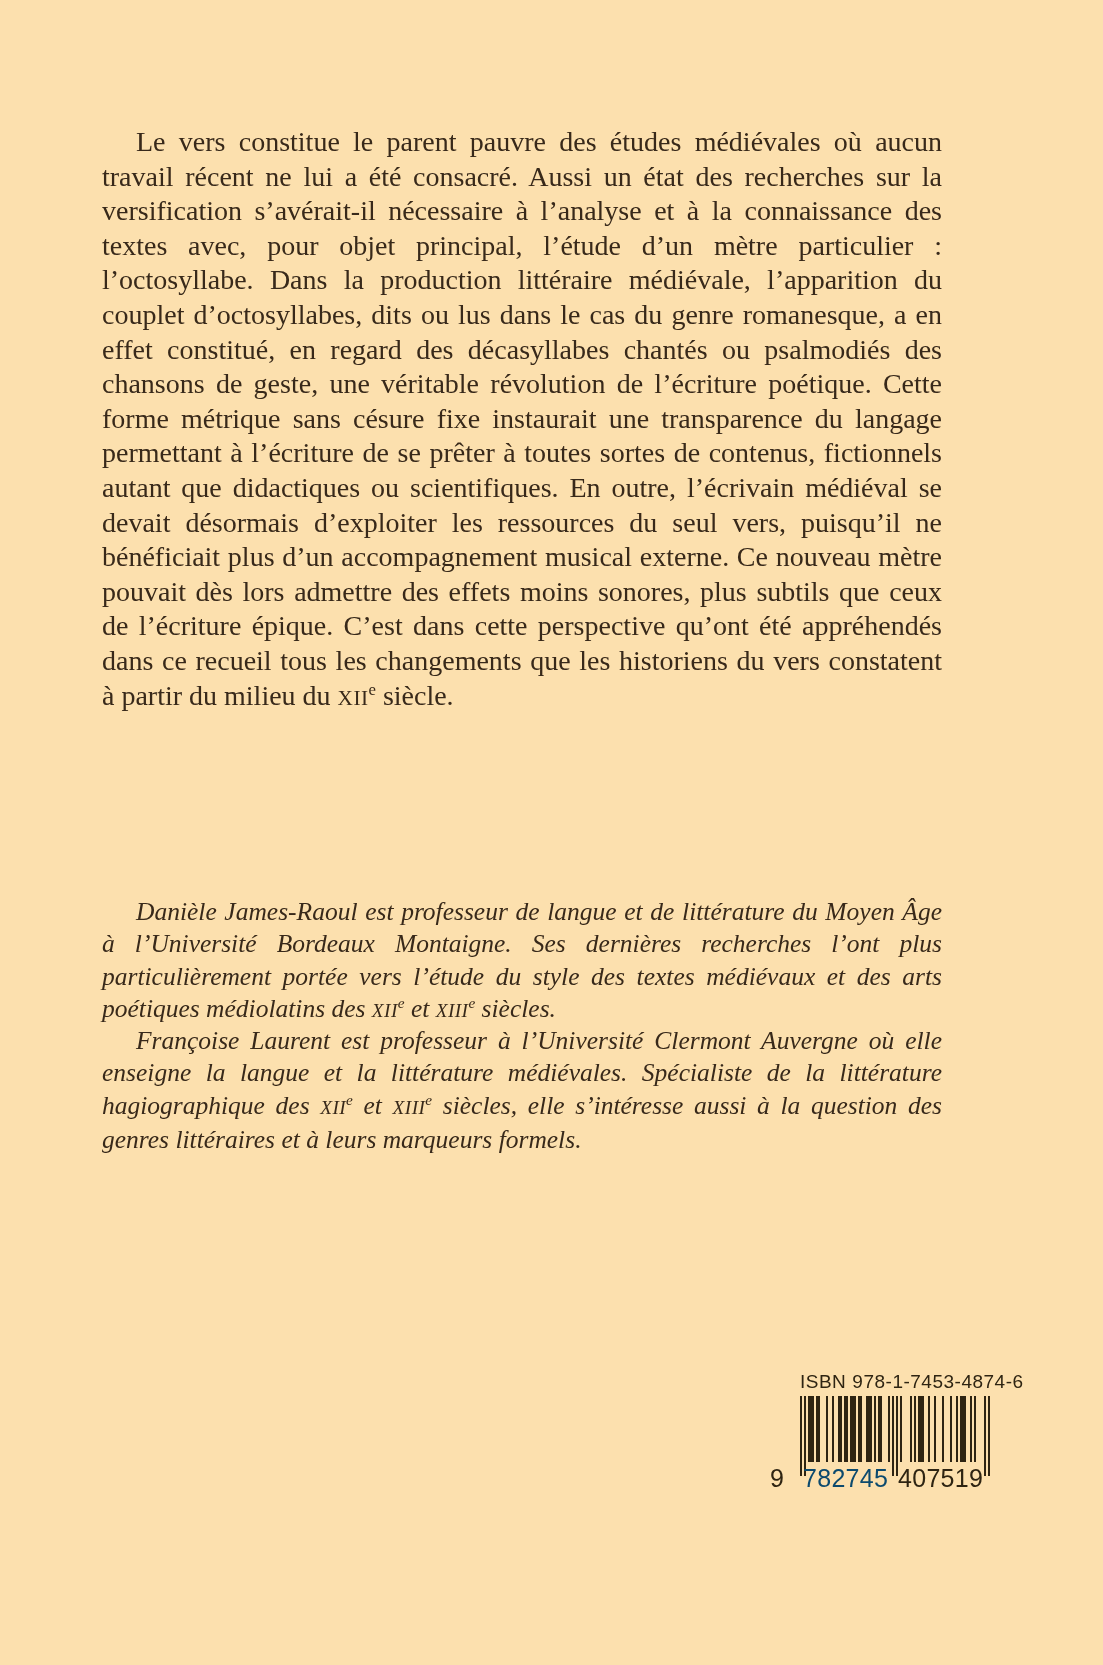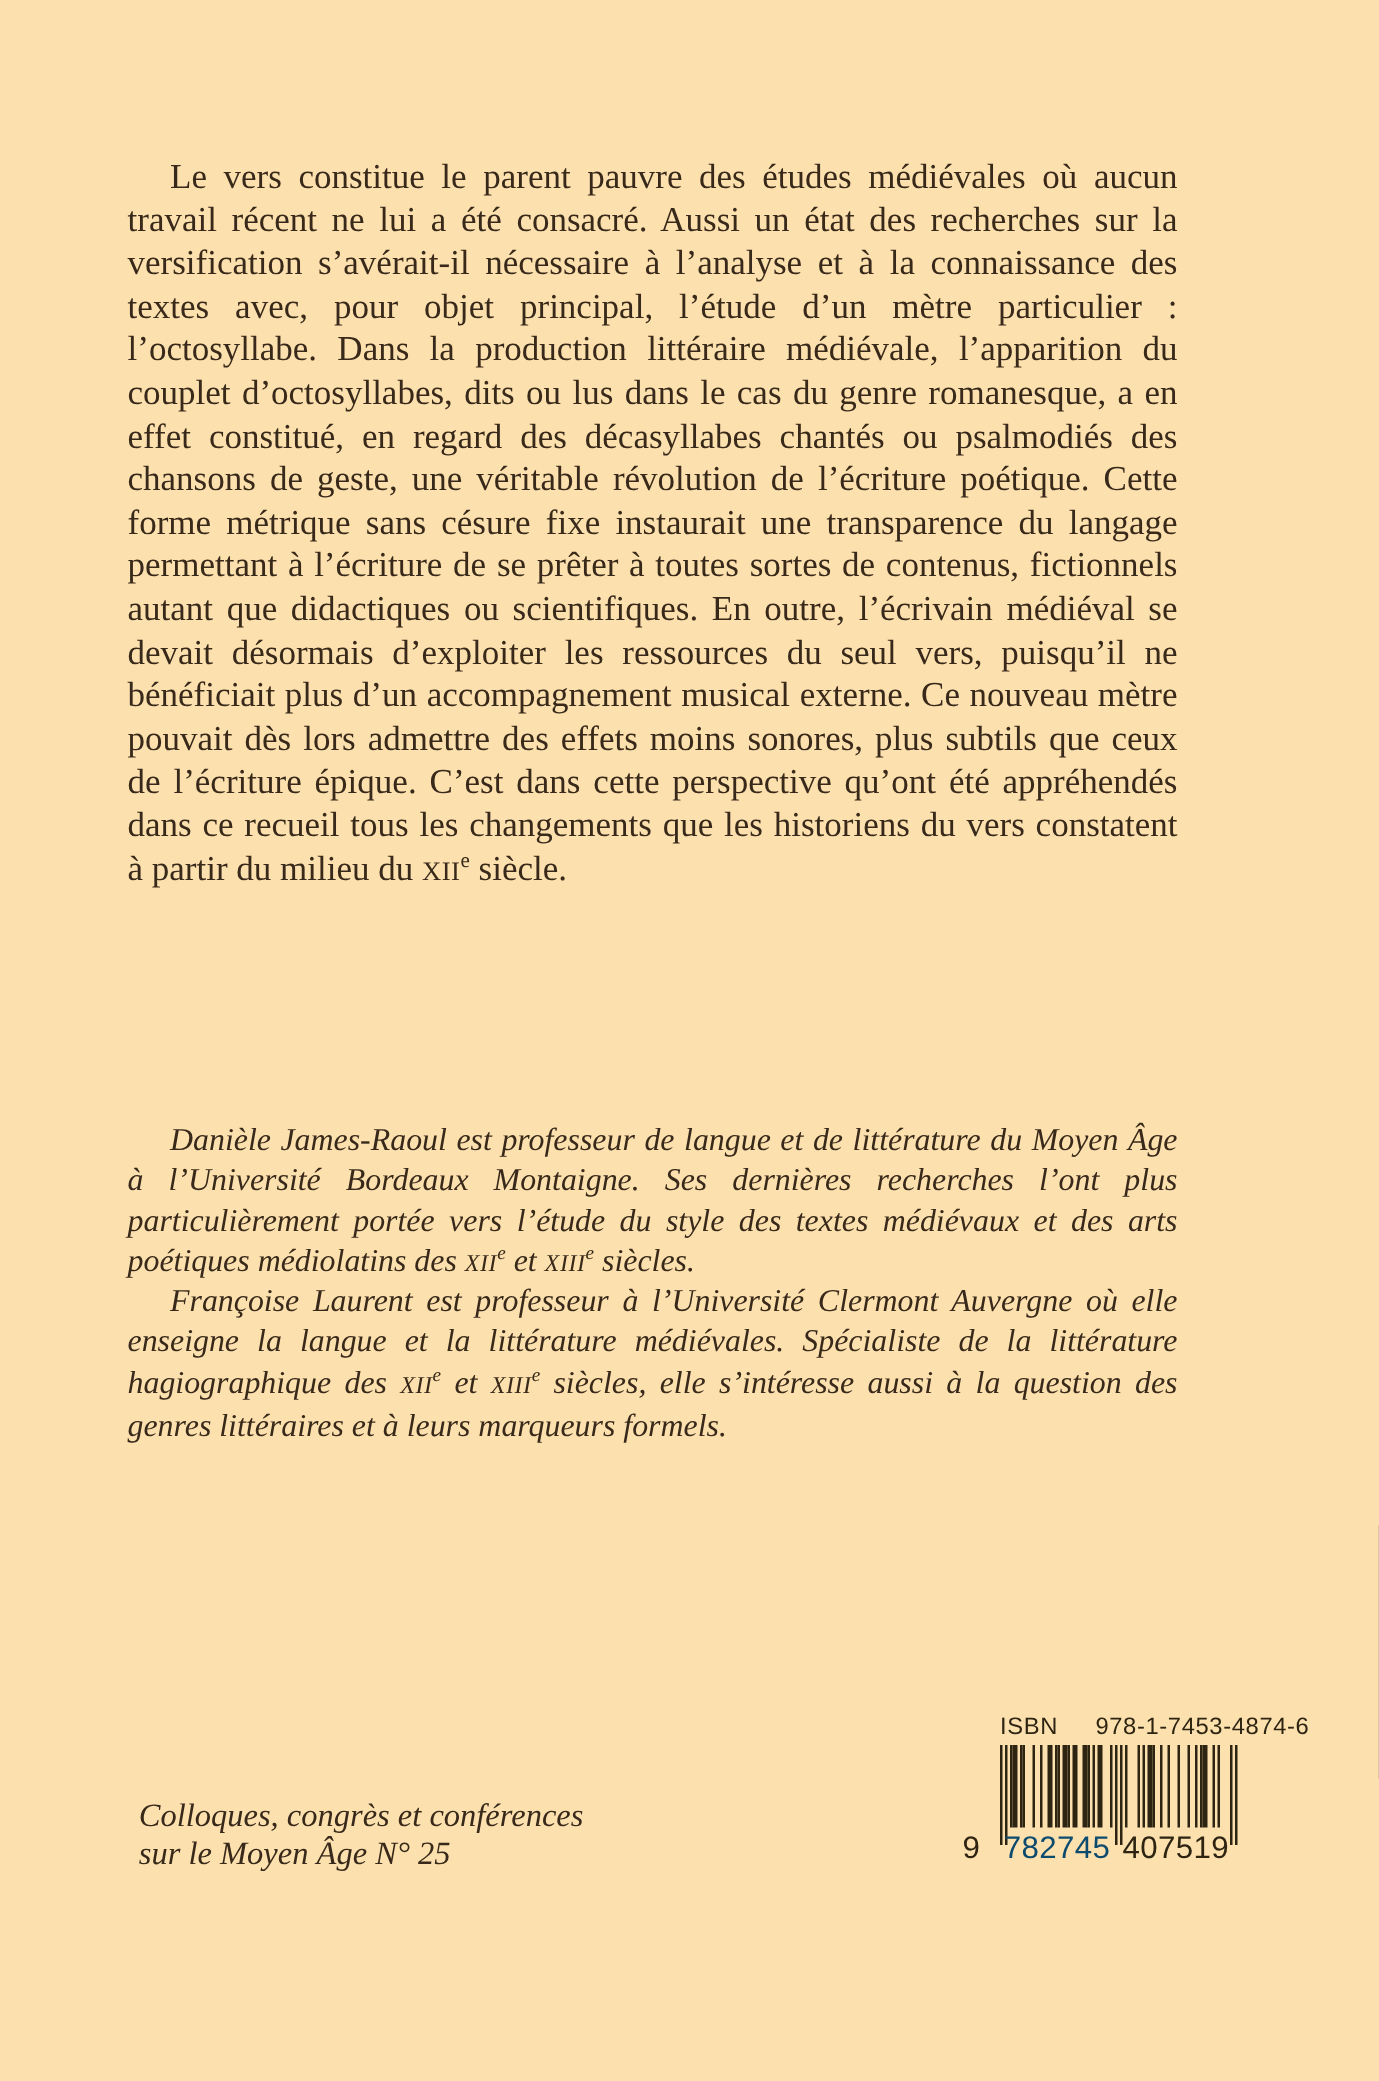--- a/index.html
+++ b/index.html
@@ -50,21 +50,21 @@
   .isbn-row {
     position: absolute;
     left: 800px;
     top: 1371px;
     font-family: "Liberation Sans", sans-serif;
     font-size: 19px;
     letter-spacing: 0.5px;
     color: #2e2412;
     white-space: nowrap;
   }
-  .isbn-label { margin-right: 30px; }
+  .isbn-label { margin-right: 6px; }
   .barcode {
     position: absolute;
     left: 800px;
     top: 1396px;
     width: 190px;
     height: 80px;
   }
   .barcode .bar {
     position: absolute;
     top: 0;
@@ -86,24 +86,20 @@
 <body>
 
 <div class="page" style="background: rgb(252, 224, 174); color: rgb(56, 41, 26);">
 
   <p class="blurb"><span>Le vers constitue le parent pauvre des études médiévales où aucun travail récent ne lui a été consacré. Aussi un état des recherches sur la versification s’avérait-il nécessaire à l’analyse et à la connaissance des textes avec, pour objet principal, l’étude d’un mètre particulier : l’octosyllabe. Dans la production littéraire médiévale, l’apparition du couplet d’octosyllabes, dits ou lus dans le cas du genre romanesque, a en effet constitué, en regard des décasyllabes chantés ou psalmodiés des chansons de geste, une véritable révolution de l’écriture poétique. Cette forme métrique sans césure fixe instaurait une transparence du langage permettant à l’écriture de se prêter à toutes sortes de contenus, fictionnels autant que didactiques ou scientifiques. En outre, l’écrivain médiéval se devait désormais d’exploiter les ressources du seul vers, puisqu’il ne bénéficiait plus d’un accompagnement musical externe. Ce nouveau mètre pouvait dès lors admettre des effets moins sonores, plus subtils que ceux de l’écriture épique. C’est dans cette perspective qu’ont été appréhendés dans ce recueil tous les changements que les historiens du vers constatent à partir du milieu du </span><span class="sc">XII</span><sup>e</sup><span> siècle.</span></p>
 
   <p class="bio bio1"><span>Danièle James-Raoul est professeur de langue et de littérature du Moyen Âge à l’Université Bordeaux Montaigne. Ses dernières recherches l’ont plus particulièrement portée vers l’étude du style des textes médiévaux et des arts poétiques médiolatins des </span><span class="sc">XII</span><sup>e</sup><span> et </span><span class="sc">XIII</span><sup>e</sup><span> siècles.</span></p>
 
   <p class="bio bio2"><span>Françoise Laurent est professeur à l’Université Clermont Auvergne où elle enseigne la langue et la littérature médiévales. Spécialiste de la littérature hagiographique des </span><span class="sc">XII</span><sup>e</sup><span> et </span><span class="sc">XIII</span><sup>e</sup><span> siècles, elle s’intéresse aussi à la question des genres littéraires et à leurs marqueurs formels.</span></p>
 
-  <div class="series">
-    <div>Colloques, congrès et conférences</div>
-    <div>sur le Moyen Âge N° 25</div>
-  </div>
 
   <div class="isbn-row" style="color: rgb(46, 36, 18);">
     <span class="isbn-label">ISBN</span><span>978-1-7453-4874-6</span>
   </div>
 
   <div class="barcode">
       <div class="bar" style="left: 0px; height: 80px; color: rgb(46, 36, 18); background: rgb(46, 36, 18);"></div>
       <div class="bar" style="left: 4px; height: 80px; color: rgb(46, 36, 18); background: rgb(46, 36, 18);"></div>
       <div class="bar" style="left: 8px; height: 66px; color: rgb(46, 36, 18); background: rgb(46, 36, 18);"></div>
       <div class="bar" style="left: 10px; height: 66px; color: rgb(46, 36, 18); background: rgb(46, 36, 18);"></div>

